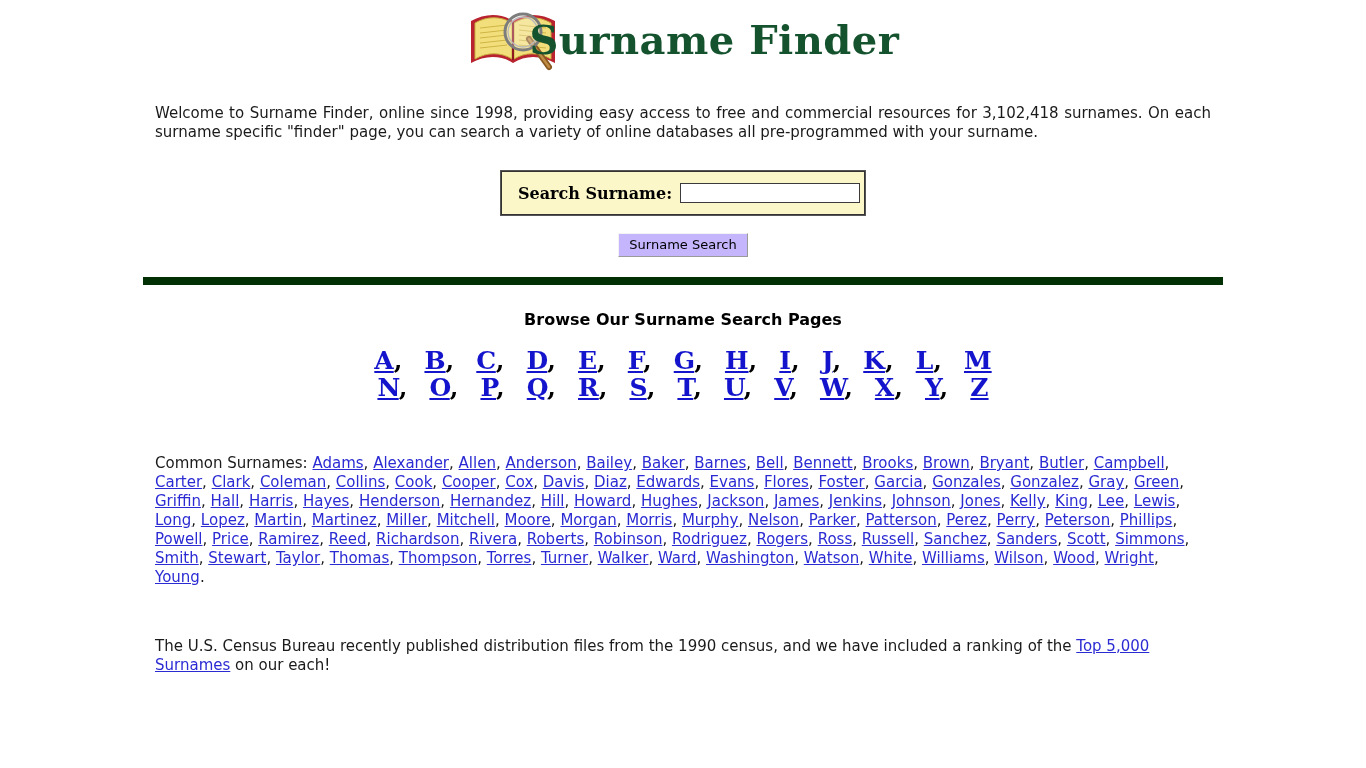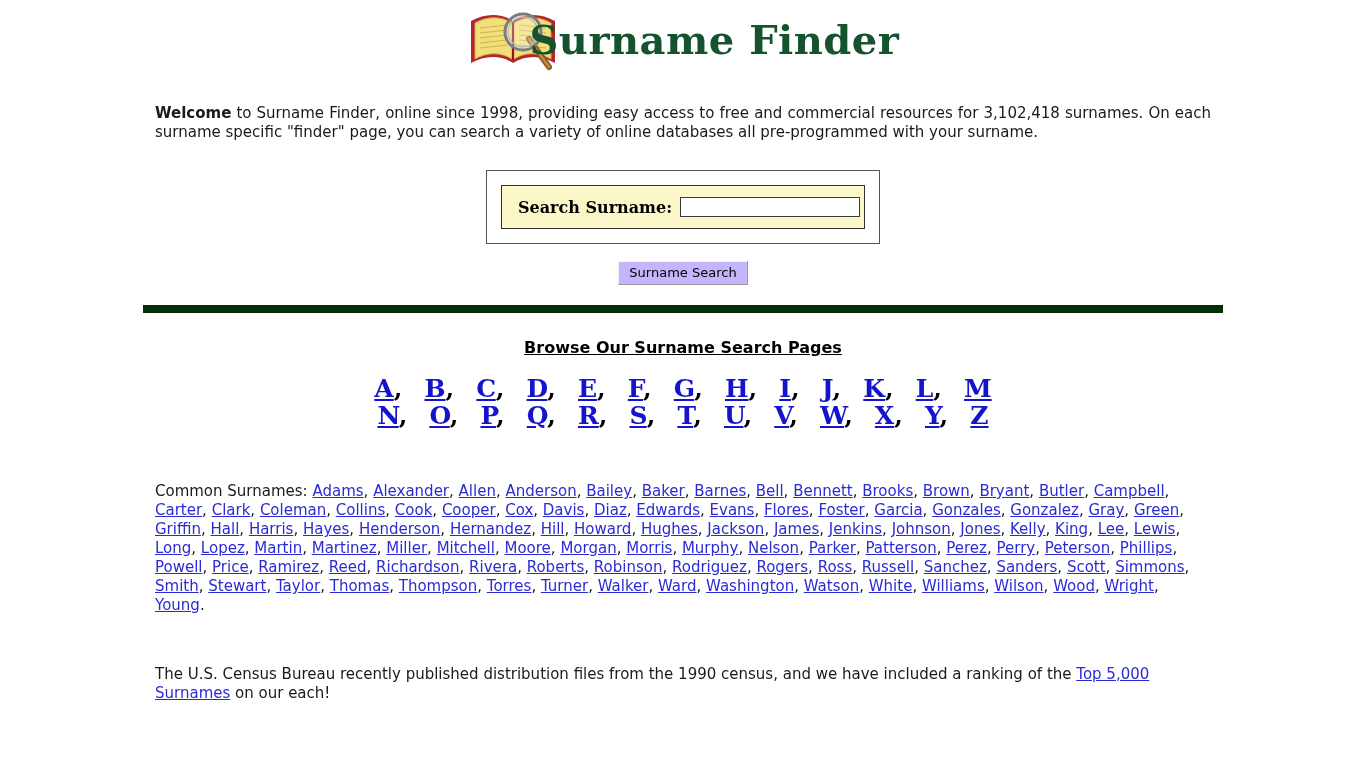--- a/index.html
+++ b/index.html
@@ -68,31 +68,31 @@
   .intro-wrap {
     margin: 34px auto 0 auto;
     width: 1056px;
   }
   .intro {
     text-align: justify;
     font-size: 15px;
     line-height: 19px;
     color: #1a1a1a;
   }
-  .intro b { font-weight: bold; }
+  .intro b { font-weight: normal; }
 
   
   .search-area {
     margin-top: 28px;
     text-align: center;
   }
   .search-outer {
     display: inline-block;
     border: 1px solid #555555;
-    padding: 14px;
+    padding: 0;
     background: #ffffff;
   }
   .search-inner {
     border: 1px solid #333333;
     background: #fbf7c8;
     padding: 11px 18px 11px 16px;
     width: 328px;
     text-align: left;
     white-space: nowrap;
   }
@@ -140,21 +140,20 @@
   }
 
   
   .browse-title {
     text-align: center;
     font-family: "DejaVu Sans", sans-serif;
     font-weight: bold;
     font-size: 16px;
     color: #000000;
     margin-top: 25px;
-    text-decoration: underline;
   }
   .alpha-rows {
     text-align: center;
     margin-top: 18px;
     font-family: "DejaVu Serif", serif;
     font-weight: bold;
     font-size: 25px;
     line-height: 27px;
     color: #000000;
   }

